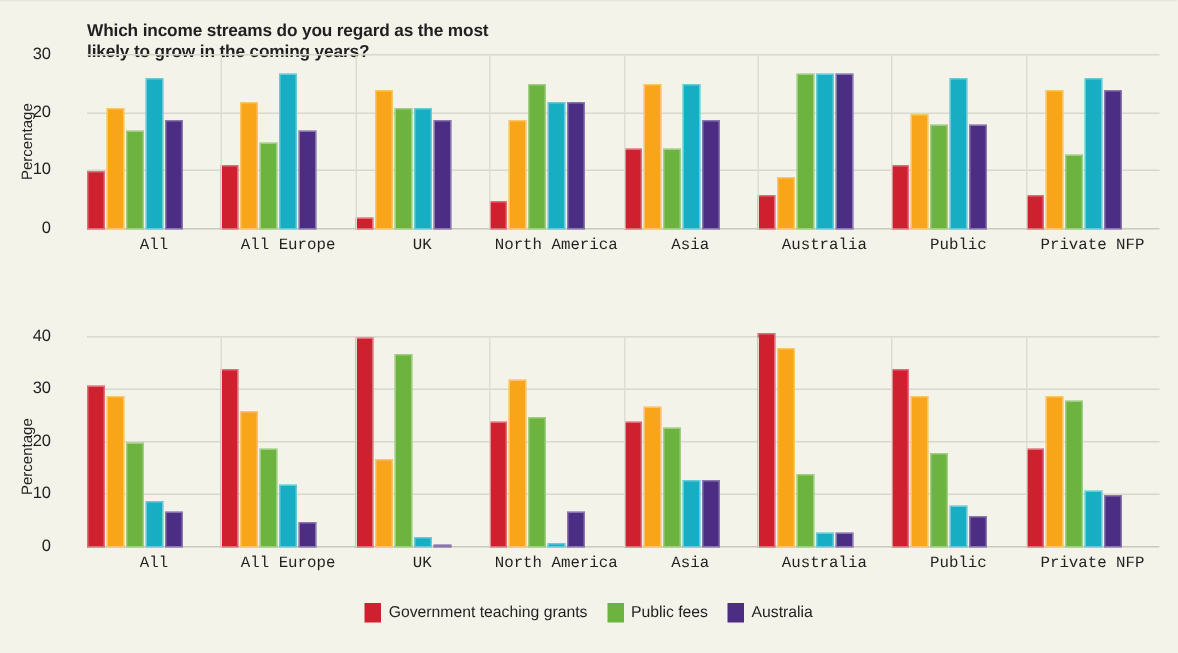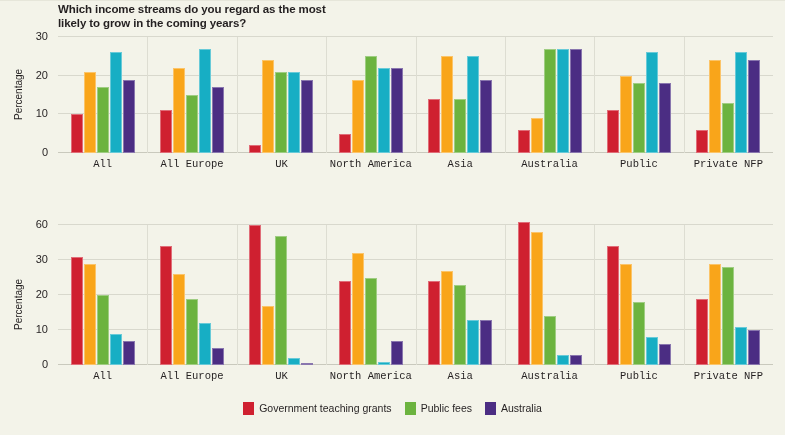--- a/index.html
+++ b/index.html
@@ -24,20 +24,21 @@
   #panel-bottom{top:180px;height:215px;}
 
   .panel-title{
     position:absolute;
     font-size:11.5px;
     font-weight:bold;
     line-height:13.5px;
     letter-spacing:-0.1px;
     color:#231f20;
     white-space:pre-line;
+    margin-top:12px;
   }
   #panel-top .panel-title{left:58px;top:3px;}
   #panel-bottom .panel-title{left:58px;top:8px;}
 
   .ylabel{
     position:absolute;
     font-size:10px;
     color:#231f20;
     transform:rotate(-90deg);
     transform-origin:left top;
@@ -57,40 +58,40 @@
 
   .gridline{
     position:absolute;left:0;right:0;
     height:1px;background:#d8d8cd;
   }
   .gridline.base{background:#c9c9bd;}
 
   .ytick{
     position:absolute;
     right:100%;
-    margin-right:10px;
+    margin-right:24px;
     transform:translateY(-50%);
     font-size:11px;
     color:#231f20;
     white-space:nowrap;
   }
 
   
   .groups{
     position:absolute;inset:0;
     display:flex;
     align-items:flex-end;
   }
   .group{
     flex:1 1 0;
     height:100%;
     position:relative;
     display:flex;
     align-items:flex-end;
-    justify-content:center;
+    justify-content:flex-start;
     gap:1px;
     font-family:Liberation Mono, monospace;
   }
   .bar{
     width:12px;
     min-height:0;
     border:0.5px solid rgba(255,255,255,0.35);
     box-sizing:border-box;
   }
   .cat-label{
@@ -249,21 +250,21 @@
         <div class="gridline" style="bottom: 25%;">
           <span class="ytick">10</span>
         </div>
         <div class="gridline" style="bottom: 50%;">
           <span class="ytick">20</span>
         </div>
         <div class="gridline" style="bottom: 75%;">
           <span class="ytick">30</span>
         </div>
         <div class="gridline" style="bottom: 100%;">
-          <span class="ytick">60</span>
+          <span class="ytick">40</span>
         </div>
         <div class="groups">
           <div class="group">
             <div class="bar" title="Government teaching grants — All: 31%" style="background: rgb(207, 32, 48); height: 77.5%;"></div>
             <div class="bar" title="Government research grants — All: 29%" style="background: rgb(249, 165, 26); height: 72.5%;"></div>
             <div class="bar" title="Tuition fees — All: 20%" style="background: rgb(108, 179, 63); height: 50%;"></div>
             <div class="bar" title="Private research grants and contracts — All: 9%" style="background: rgb(23, 174, 196); height: 22.5%;"></div>
             <div class="bar" title="Endowment — All: 7%" style="background: rgb(75, 45, 131); height: 17.5%;"></div>
             <div class="cat-label">All</div>
           </div>

